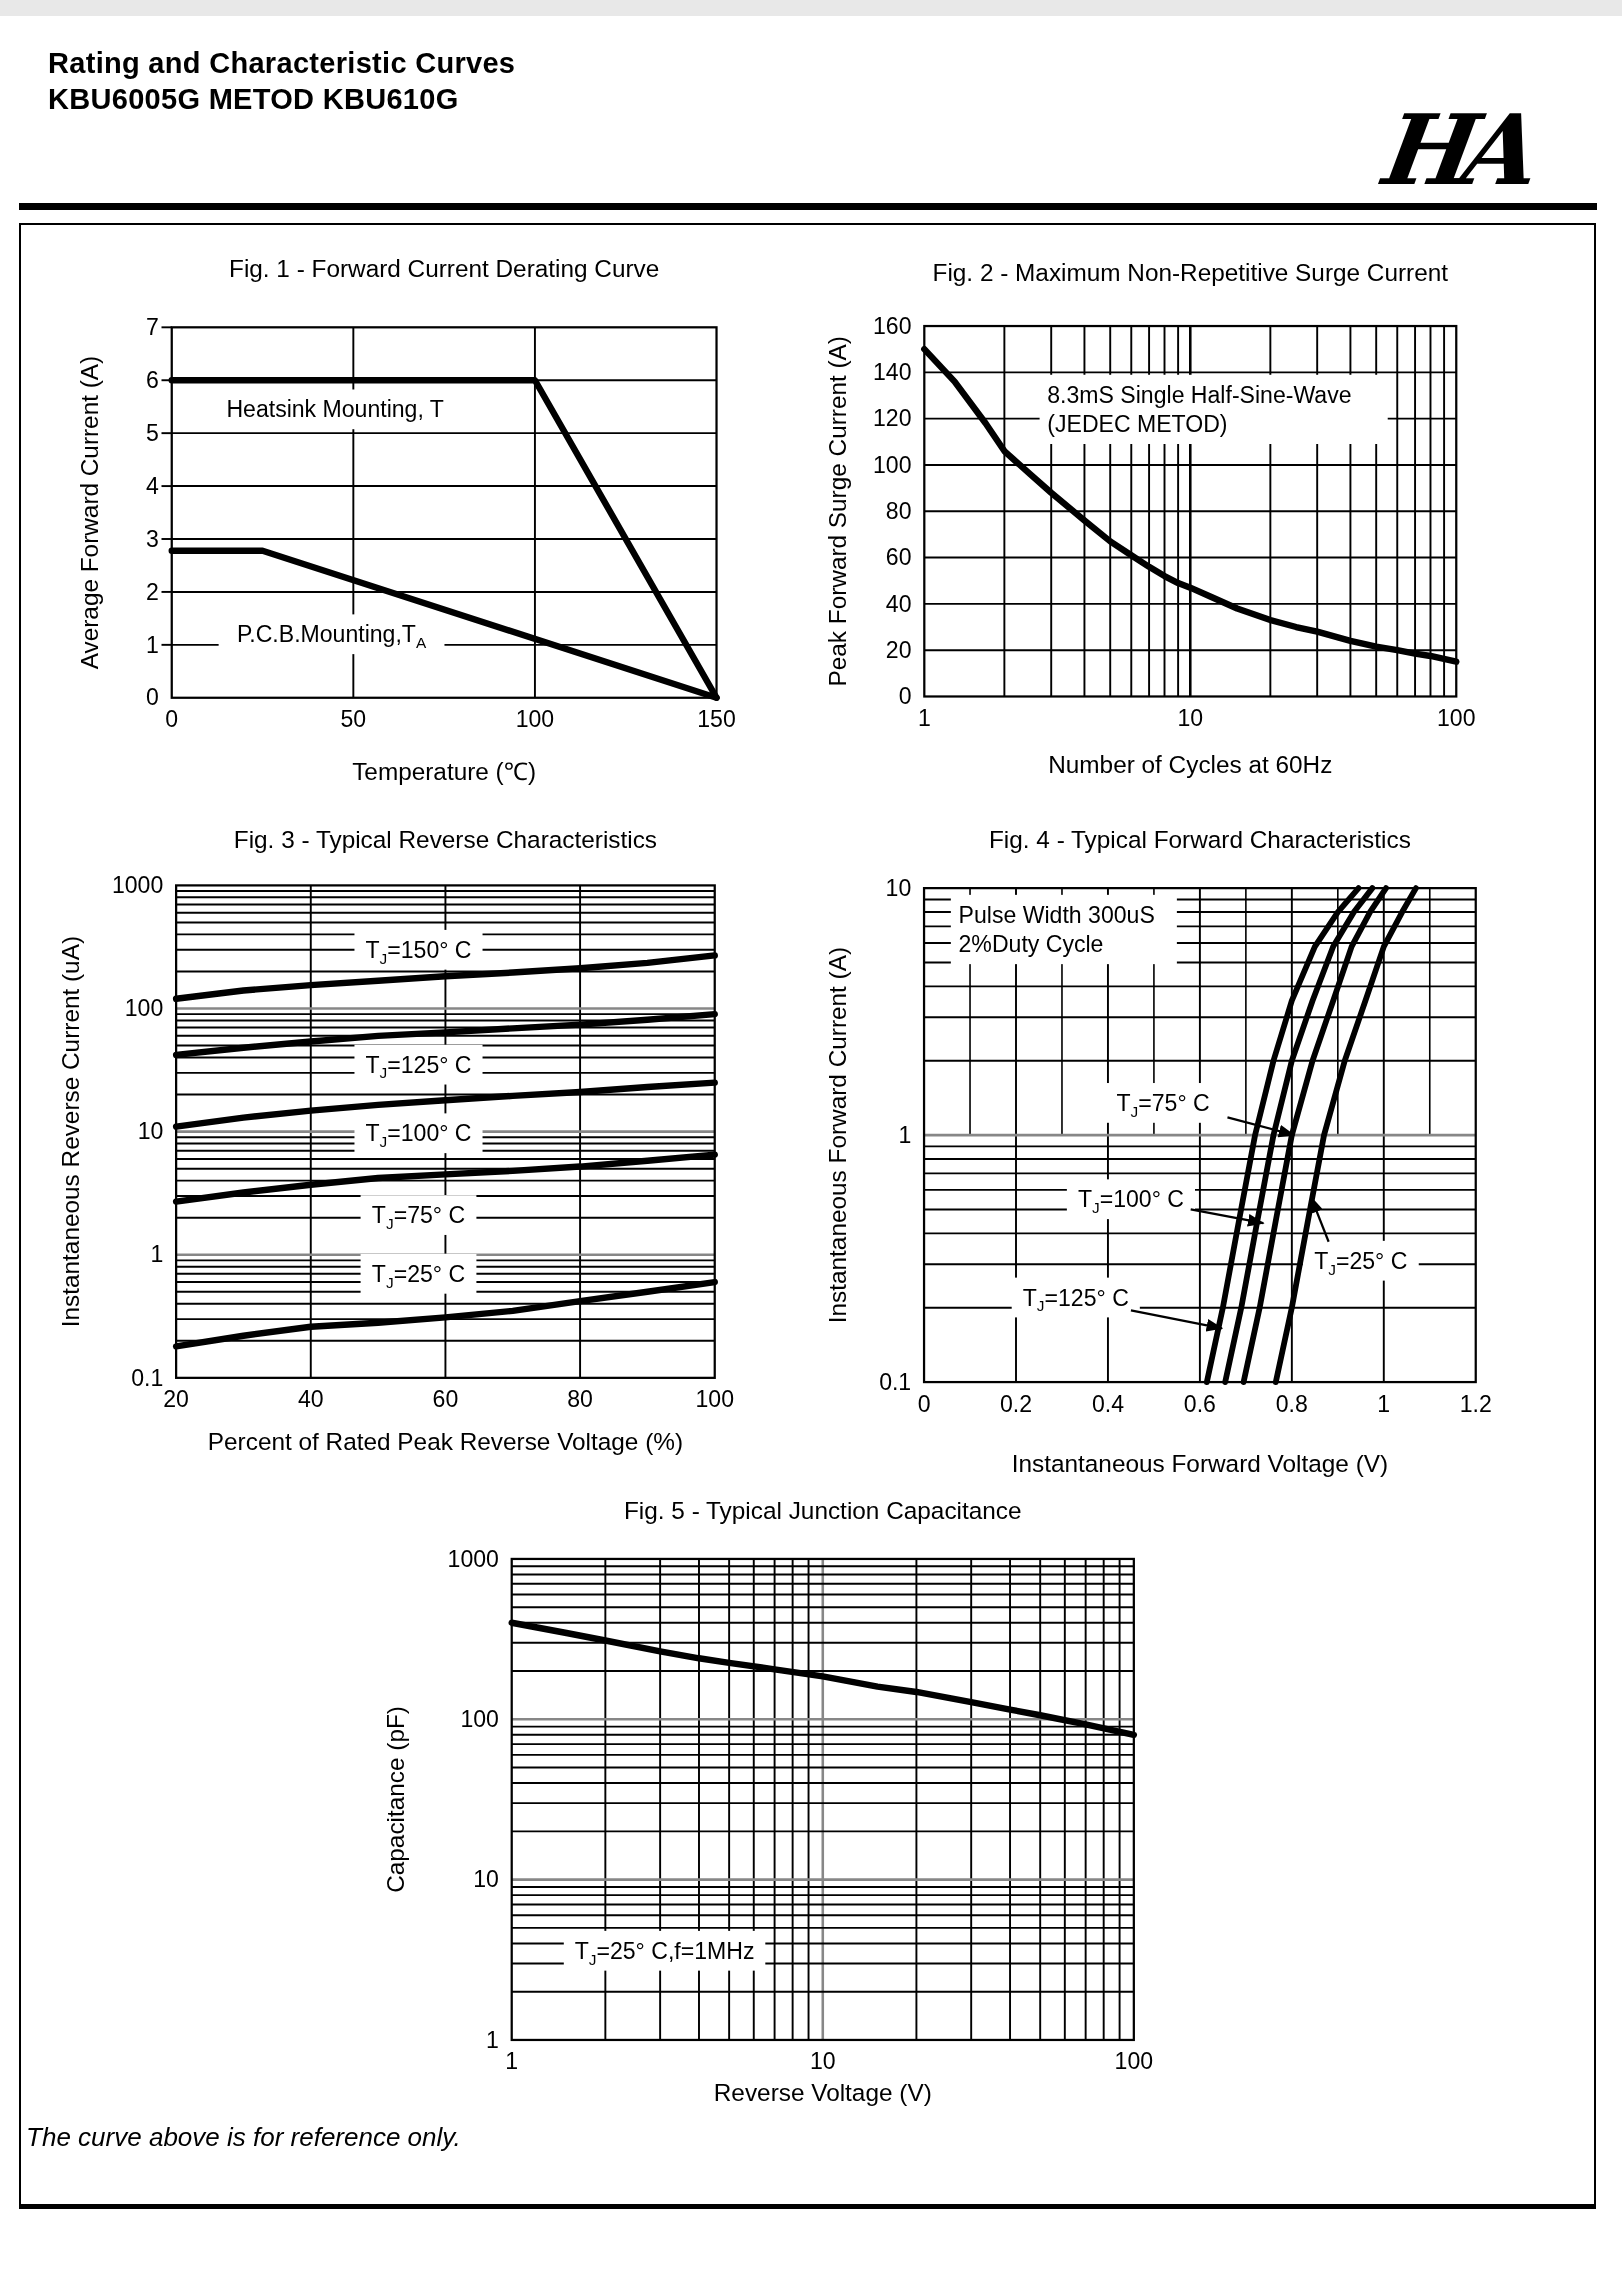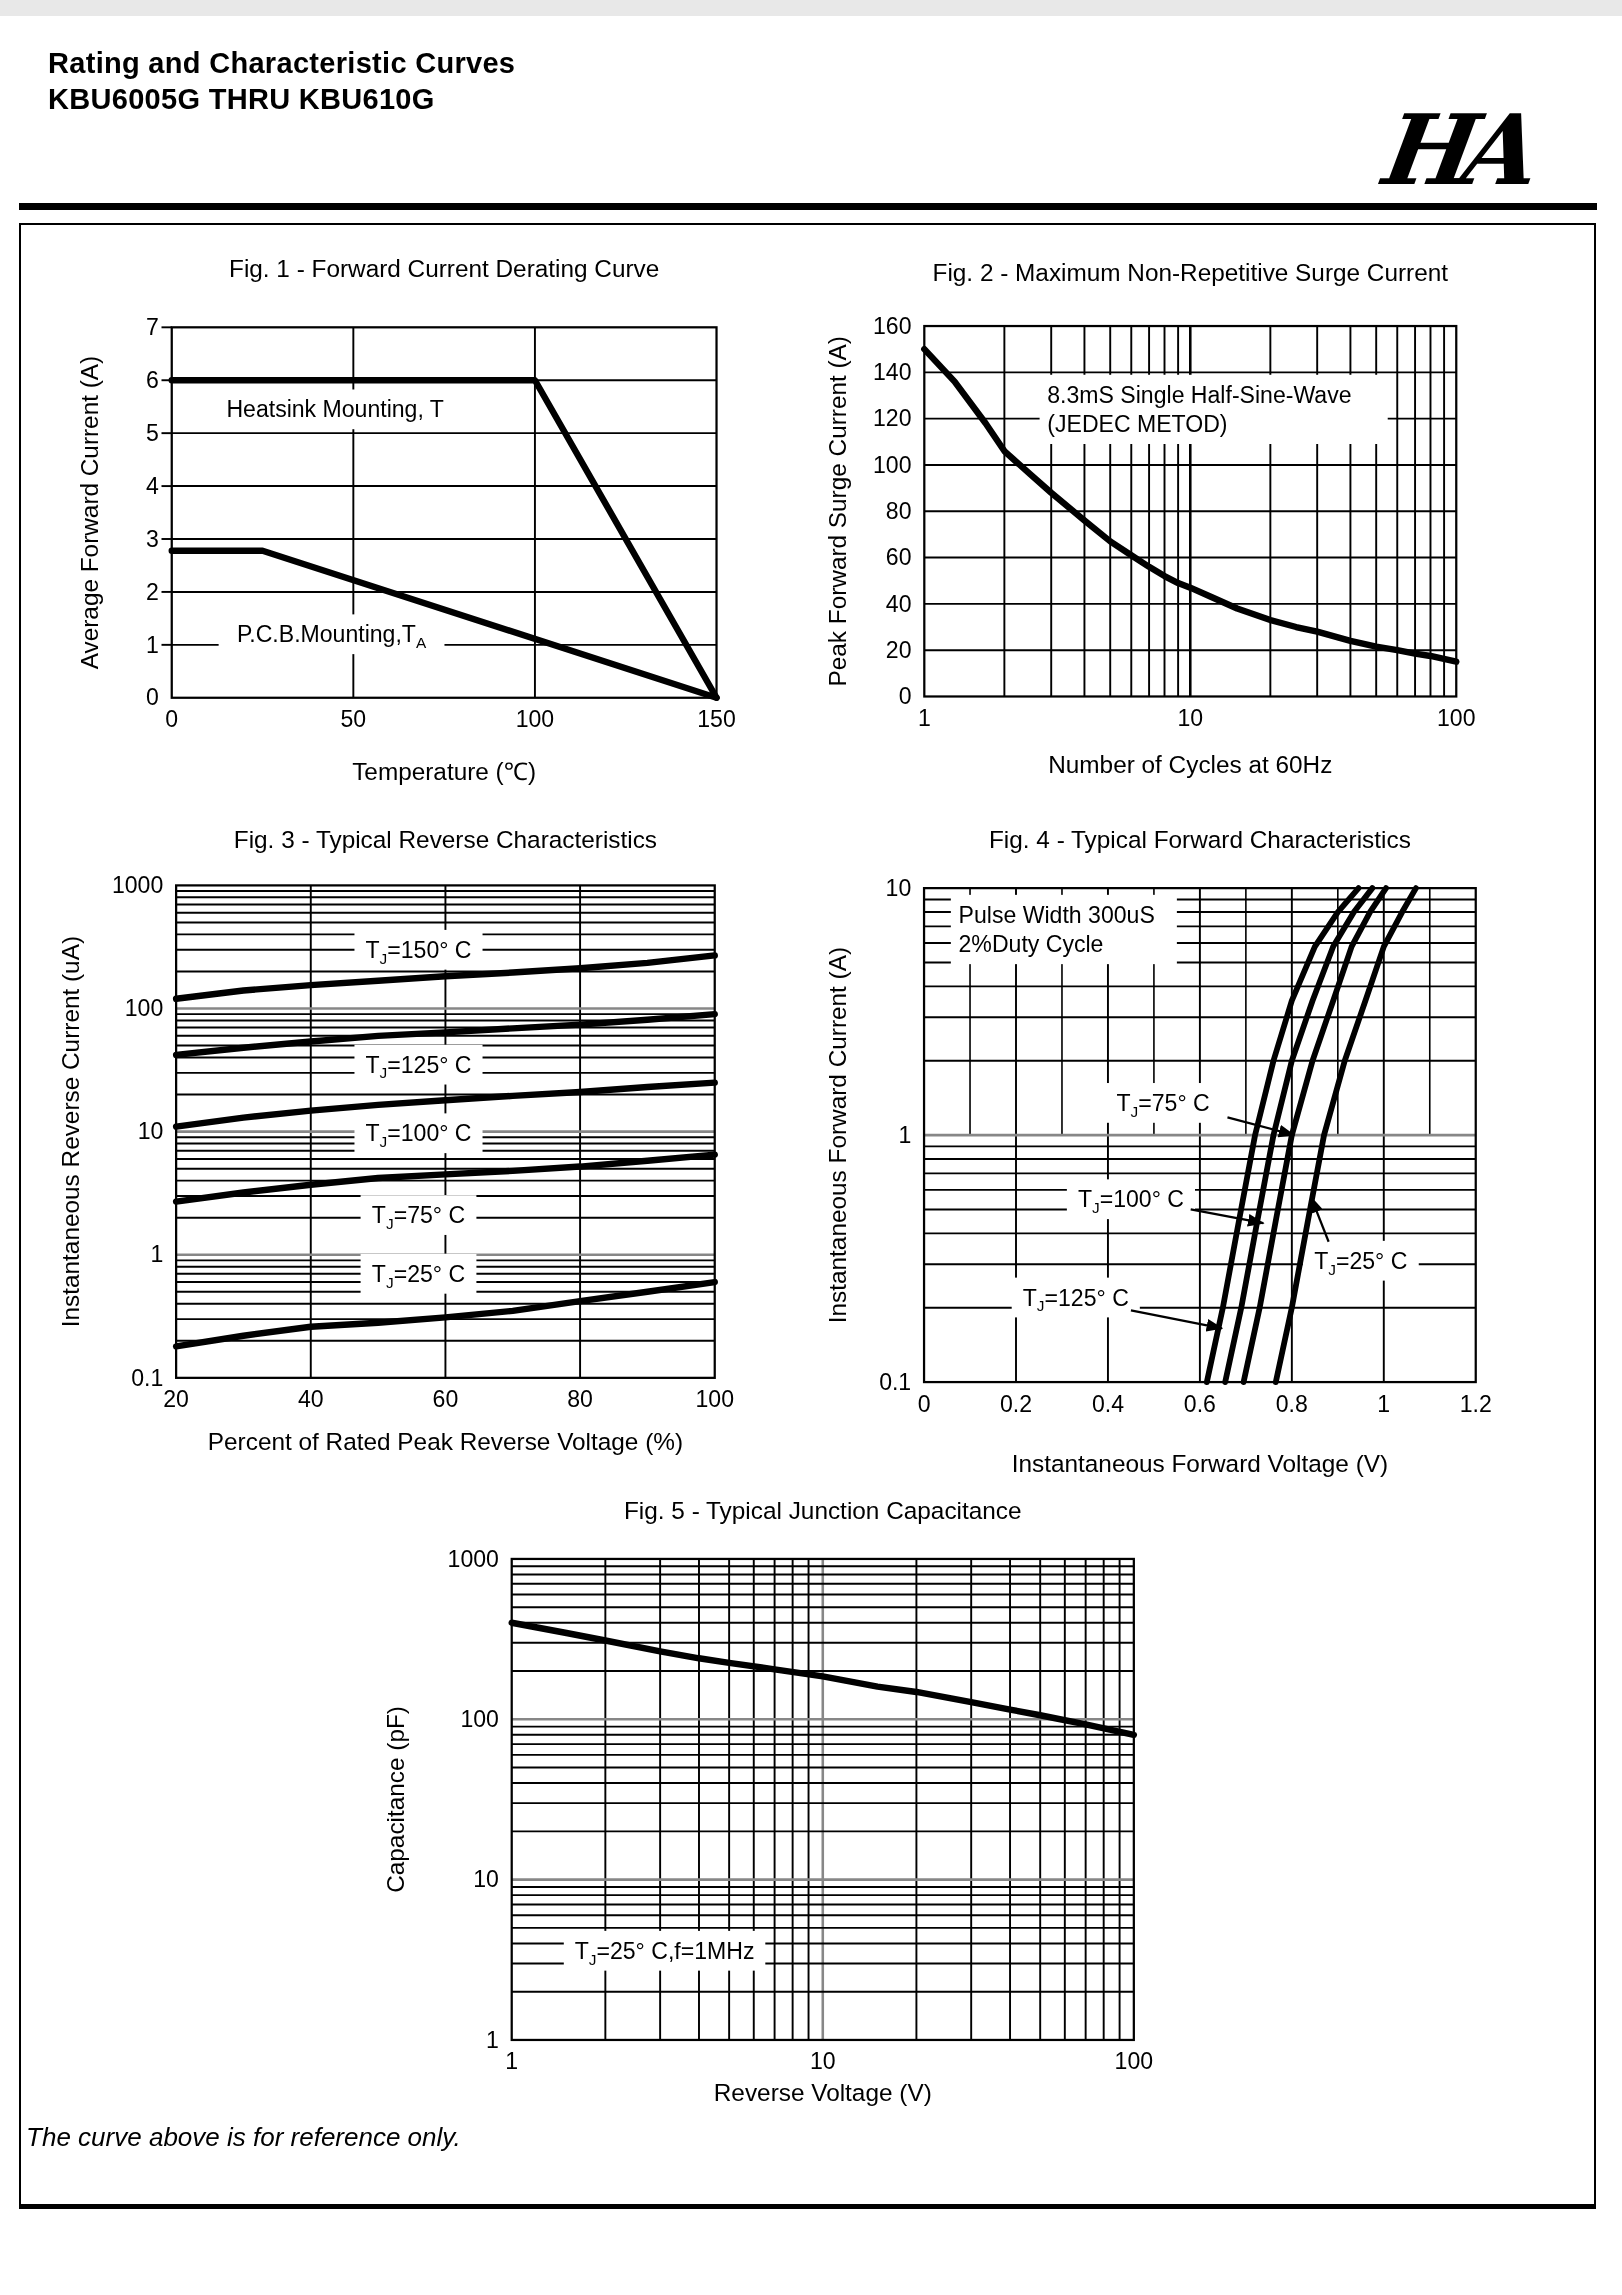--- a/index.html
+++ b/index.html
@@ -21,21 +21,21 @@
   #fig5{left:340px;top:1267px;}
   .footer-note{position:absolute;left:5.1px;top:1897px;font-size:26px;font-style:italic;}
   svg text{font-family:"Liberation Sans",sans-serif;fill:#000;}
 </style>
 </head>
 <body>
 
 <div class="page">
 
   <div class="hdr-title">Rating and Characteristic Curves</div>
-  <div class="hdr-part">KBU6005G THRU KBU610G</div>
+  <div class="hdr-part">KBU6005G METOD KBU610G</div>
   <div class="hdr-logo">HA</div>
   <div class="hdr-bar"></div>
 
   <div class="charts-box">
     <svg id="fig1" class="fig" width="757" height="564" viewBox="0 0 1180 880">
         <defs>
           <marker id="fig1-ah" markerWidth="26" markerHeight="20" refX="24" refY="10" orient="auto" markerUnits="userSpaceOnUse">
             <path d="M0,0 L26,10 L0,20 Z" fill="#000"></path>
           </marker>
         </defs>

